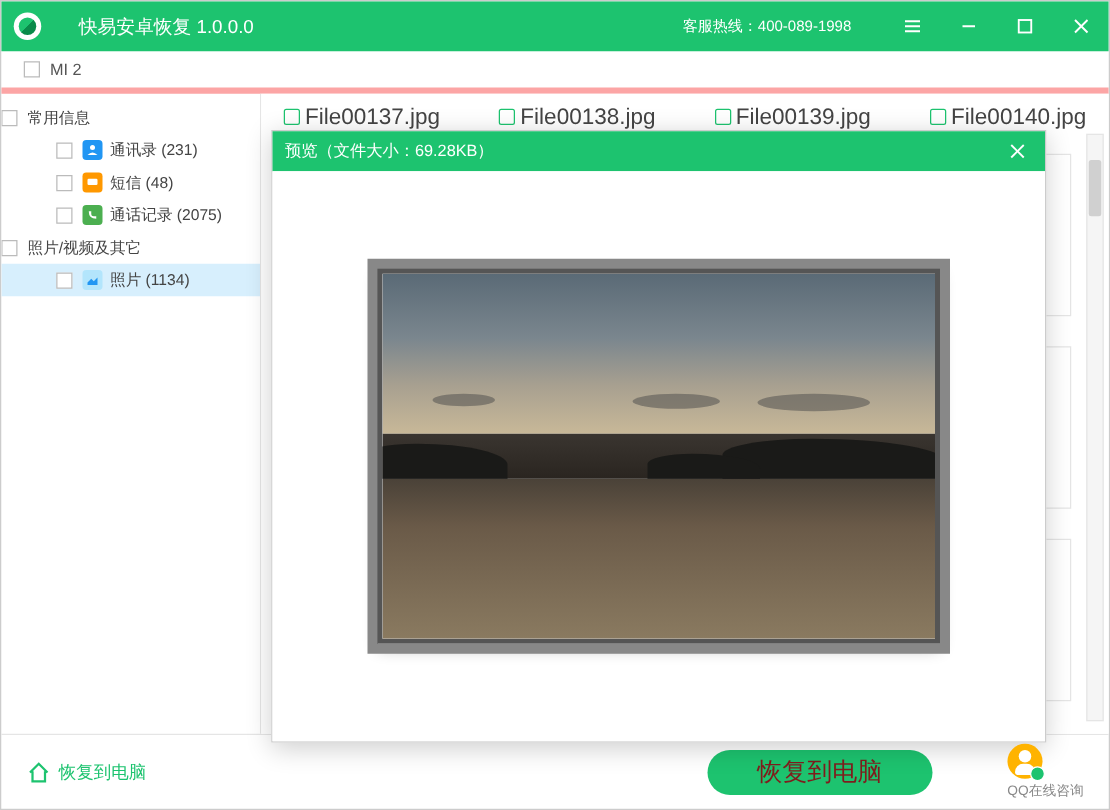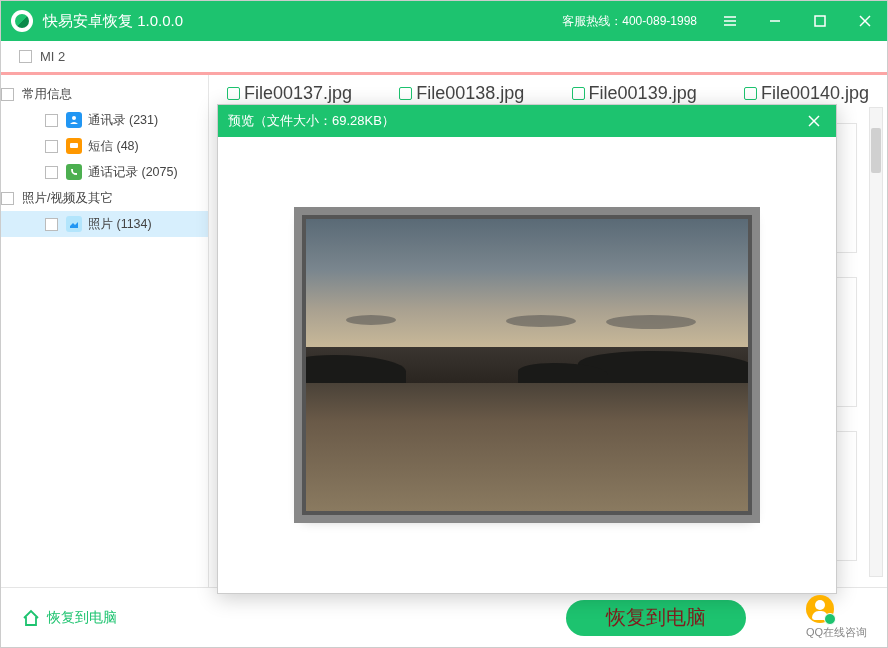--- a/index.html
+++ b/index.html
@@ -1,26 +1,26 @@
 <!DOCTYPE html>
 <html><head>
 <meta charset="utf-8">
 <style>
 * { margin: 0; padding: 0; box-sizing: border-box; font-family: "Microsoft YaHei", sans-serif; }
 body { background: #fff; width: 888px; height: 648px; overflow: hidden; border: 1px solid #ccc; }
 
 .titlebar { height: 40px; background: #1dc36f; display: flex; align-items: center; color: #fff; padding: 0 0 0 10px; }
 .titlebar-logo { width: 22px; height: 22px; background: #fff; border-radius: 50%; display: flex; align-items: center; justify-content: center; margin-right: 10px; }
 .titlebar-logo-inner { width: 14px; height: 14px; border-radius: 50%; background: linear-gradient(135deg, #1dc36f 50%, #0a8a4a 50%); }
-.titlebar-title { font-size: 15px; flex: 1; }
-.titlebar-hotline { font-size: 12px; margin-right: 10px; }
+.titlebar-title { font-size: 15px; flex: 1; margin-left: 20px; }
+.titlebar-hotline { font-size: 12px; margin-right: 26px; }
 .titlebar-btn { width: 45px; height: 40px; display: flex; align-items: center; justify-content: center; cursor: pointer; }
 .titlebar-btn svg { stroke: #fff; stroke-width: 1.5; fill: none; }
 
-.toolbar { height: 34px; border-bottom: 3px solid #fca5a5; display: flex; align-items: center; padding: 0 18px; }
+.toolbar { height: 34px; border-bottom: 5px solid #fca5a5; display: flex; align-items: center; padding: 0 18px; }
 .toolbar .cb { width: 13px; height: 13px; border: 1px solid #bbb; margin-right: 8px; }
 .toolbar-label { font-size: 13px; color: #555; }
 
 .body { display: flex; height: calc(100% - 40px - 34px - 60px); }
 
 .sidebar { width: 208px; border-right: 1px solid #e5e5e5; padding-top: 6px; overflow: hidden; }
 .tree-node { display: flex; align-items: center; height: 26px; font-size: 12.5px; color: #444; cursor: pointer; }
 .tree-group { }
 .tree-item-row { padding-left: 44px; }
 .tree-node .cb { width: 13px; height: 13px; border: 1px solid #bbb; margin-right: 8px; flex-shrink: 0; background: #fff; }

